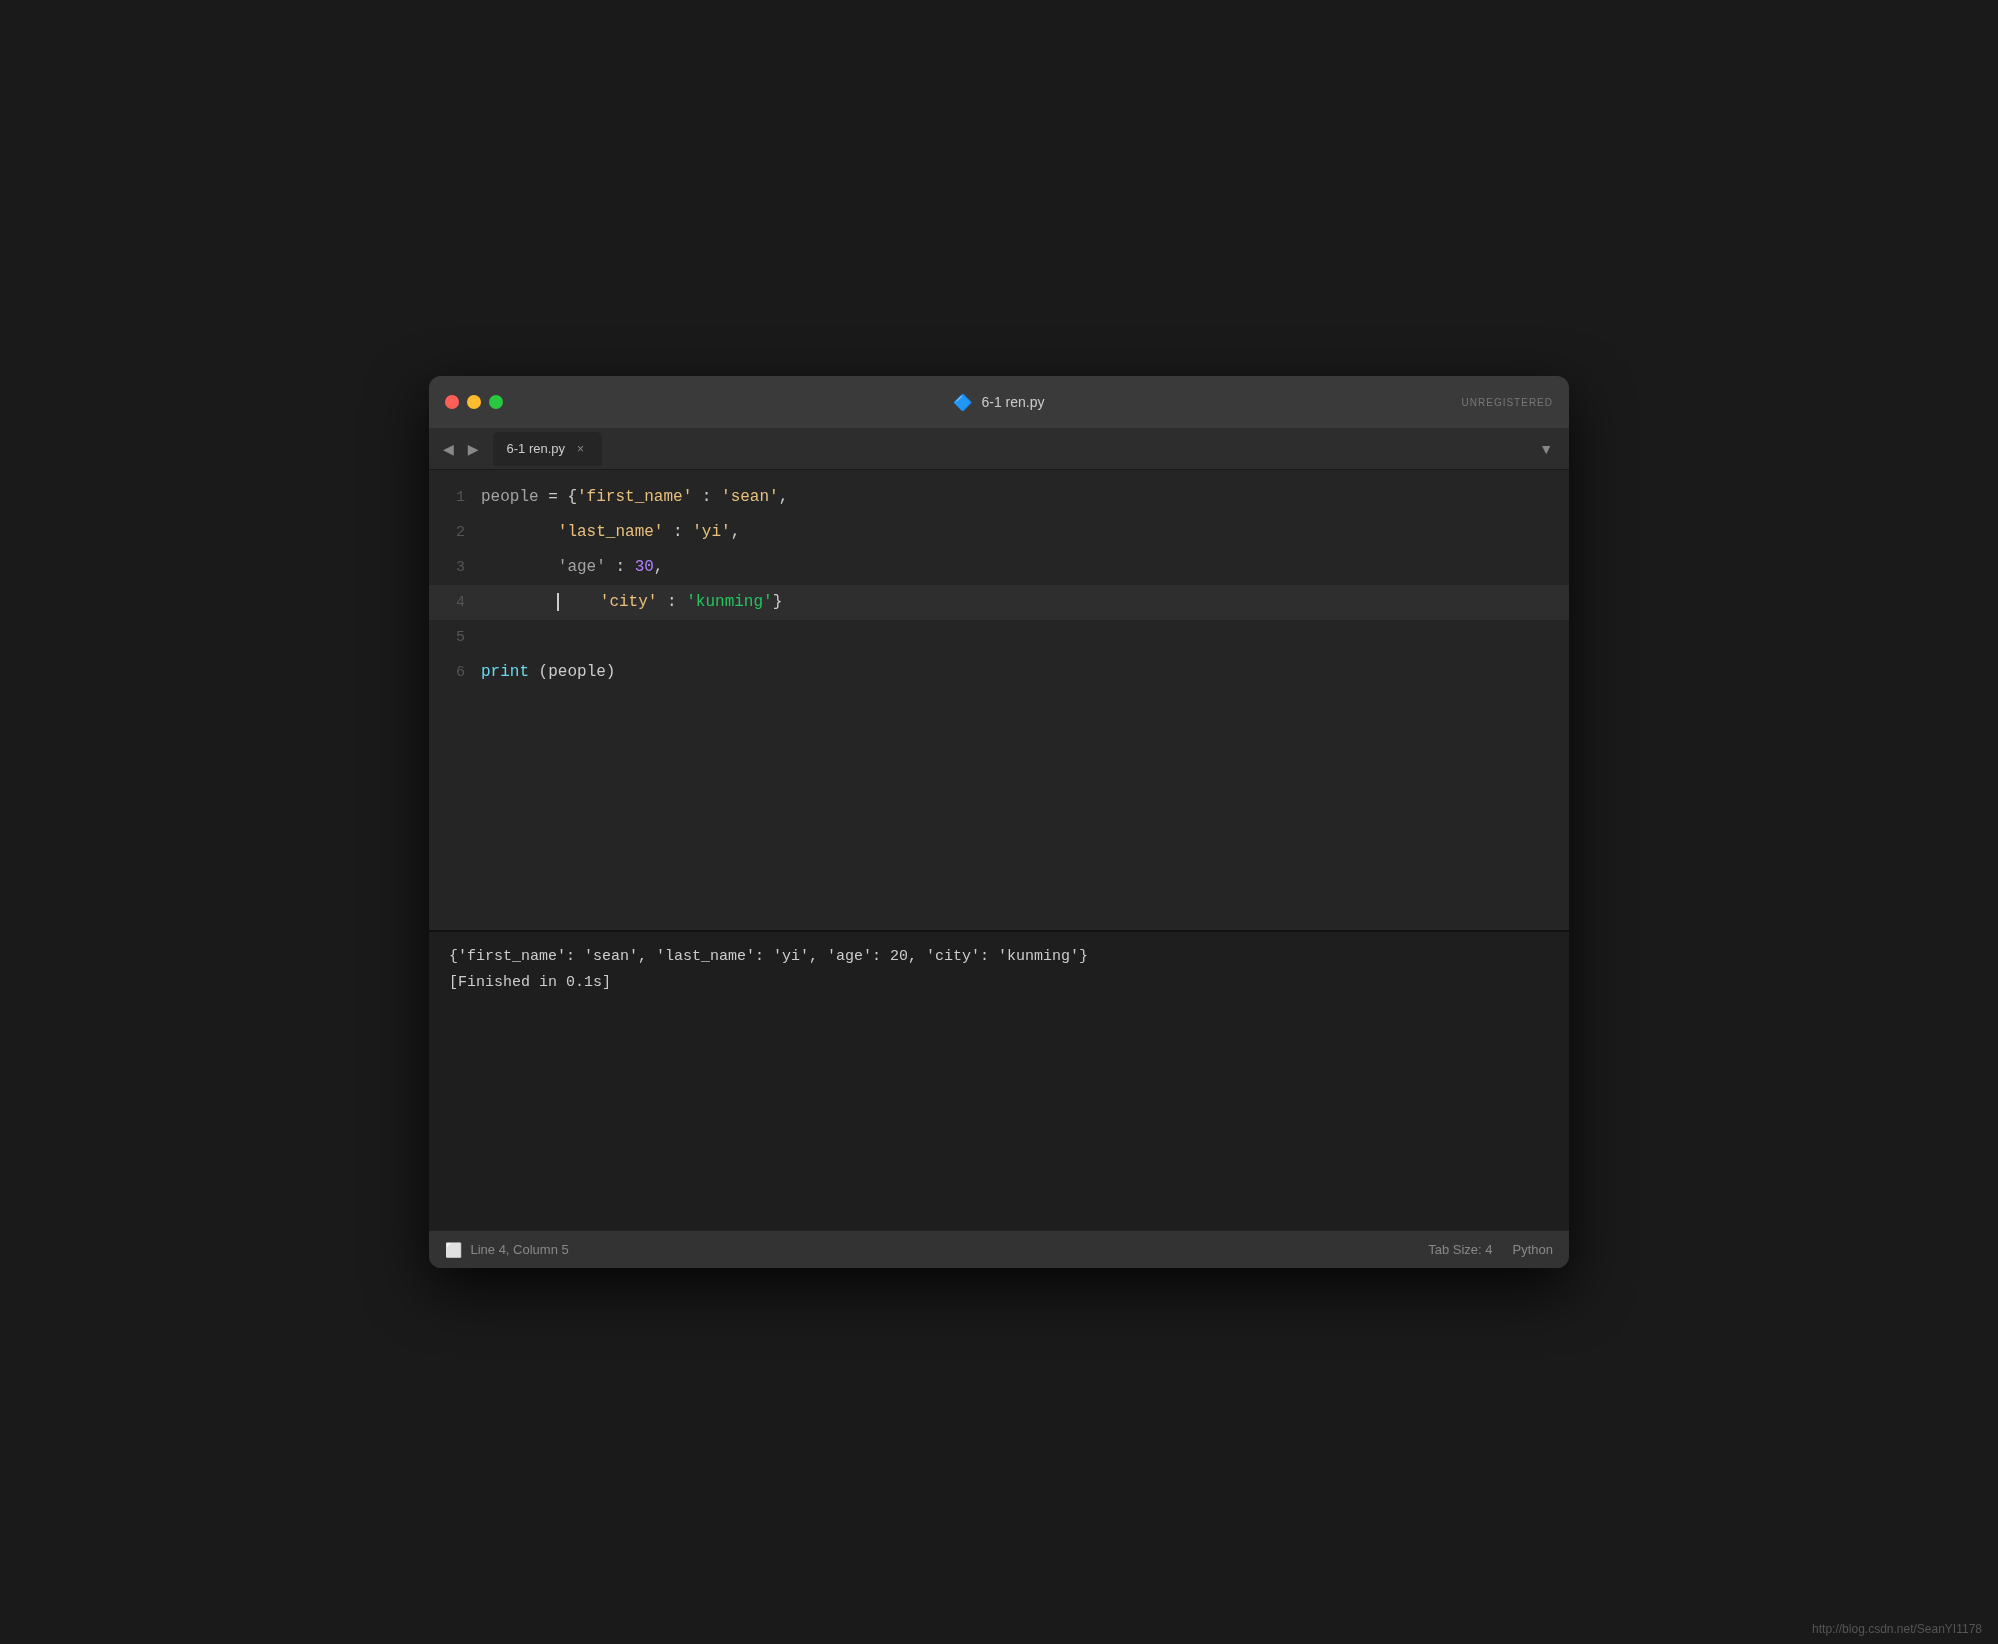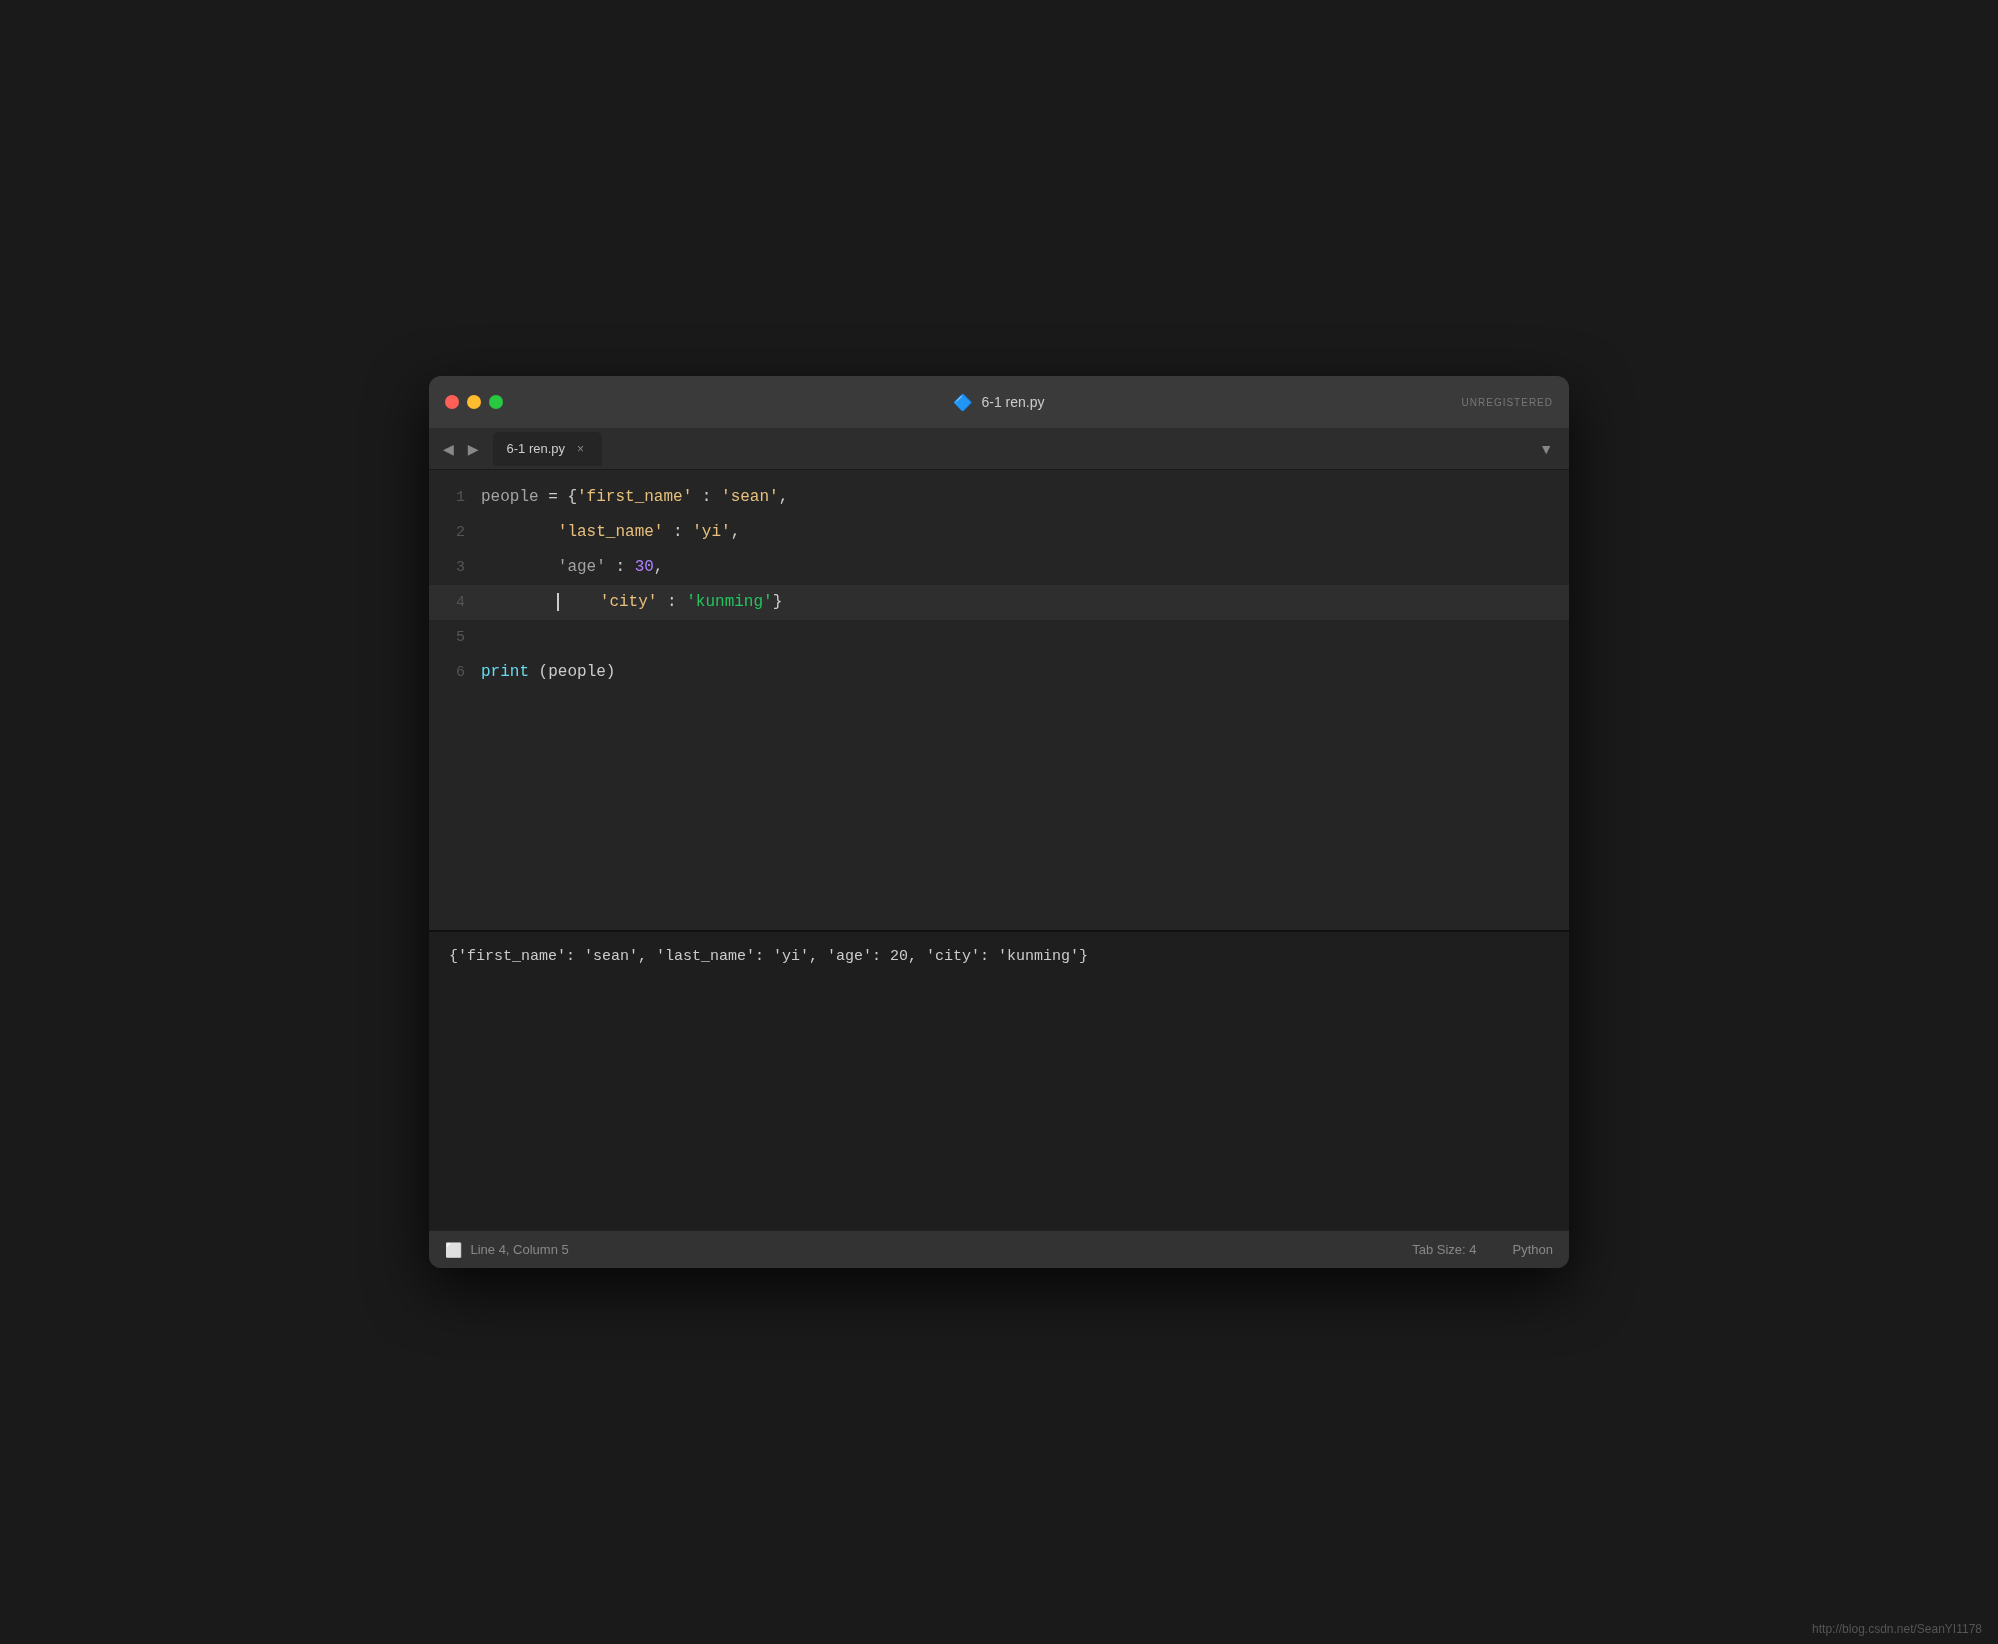--- a/index.html
+++ b/index.html
@@ -201,21 +201,21 @@
     }
 
     .statusbar-text {
       color: #888;
       font-size: 13px;
     }
 
     .statusbar-right {
       margin-left: auto;
       display: flex;
-      gap: 36px;
+      gap: 20px;
     }
 
     .statusbar-item {
       color: #888;
       font-size: 13px;
     }
   </style>
 </head>
 <body>
 
@@ -274,20 +274,21 @@
     </div>
 
     <div class="code-line">
       <span class="line-number">6</span>
       <span class="code-content"><span style="color:#66d9ef;">print</span><span style="color:#cccccc;"> (people)</span></span>
     </div>
   </div>
 
   <div class="output-panel">
     <div>{'first_name': 'sean', 'last_name': 'yi', 'age': 20, 'city': 'kunming'}</div>
+    <div>[Finished in 0.1s]</div>
   </div>
 
   <div class="statusbar">
     <div class="statusbar-left">
       <span class="statusbar-icon">⬜</span>
       <span class="statusbar-text">Line 4, Column 5</span>
     </div>
     <div class="statusbar-right">
       <span class="statusbar-item">Tab Size: 4</span>
       <span class="statusbar-item">Python</span>

